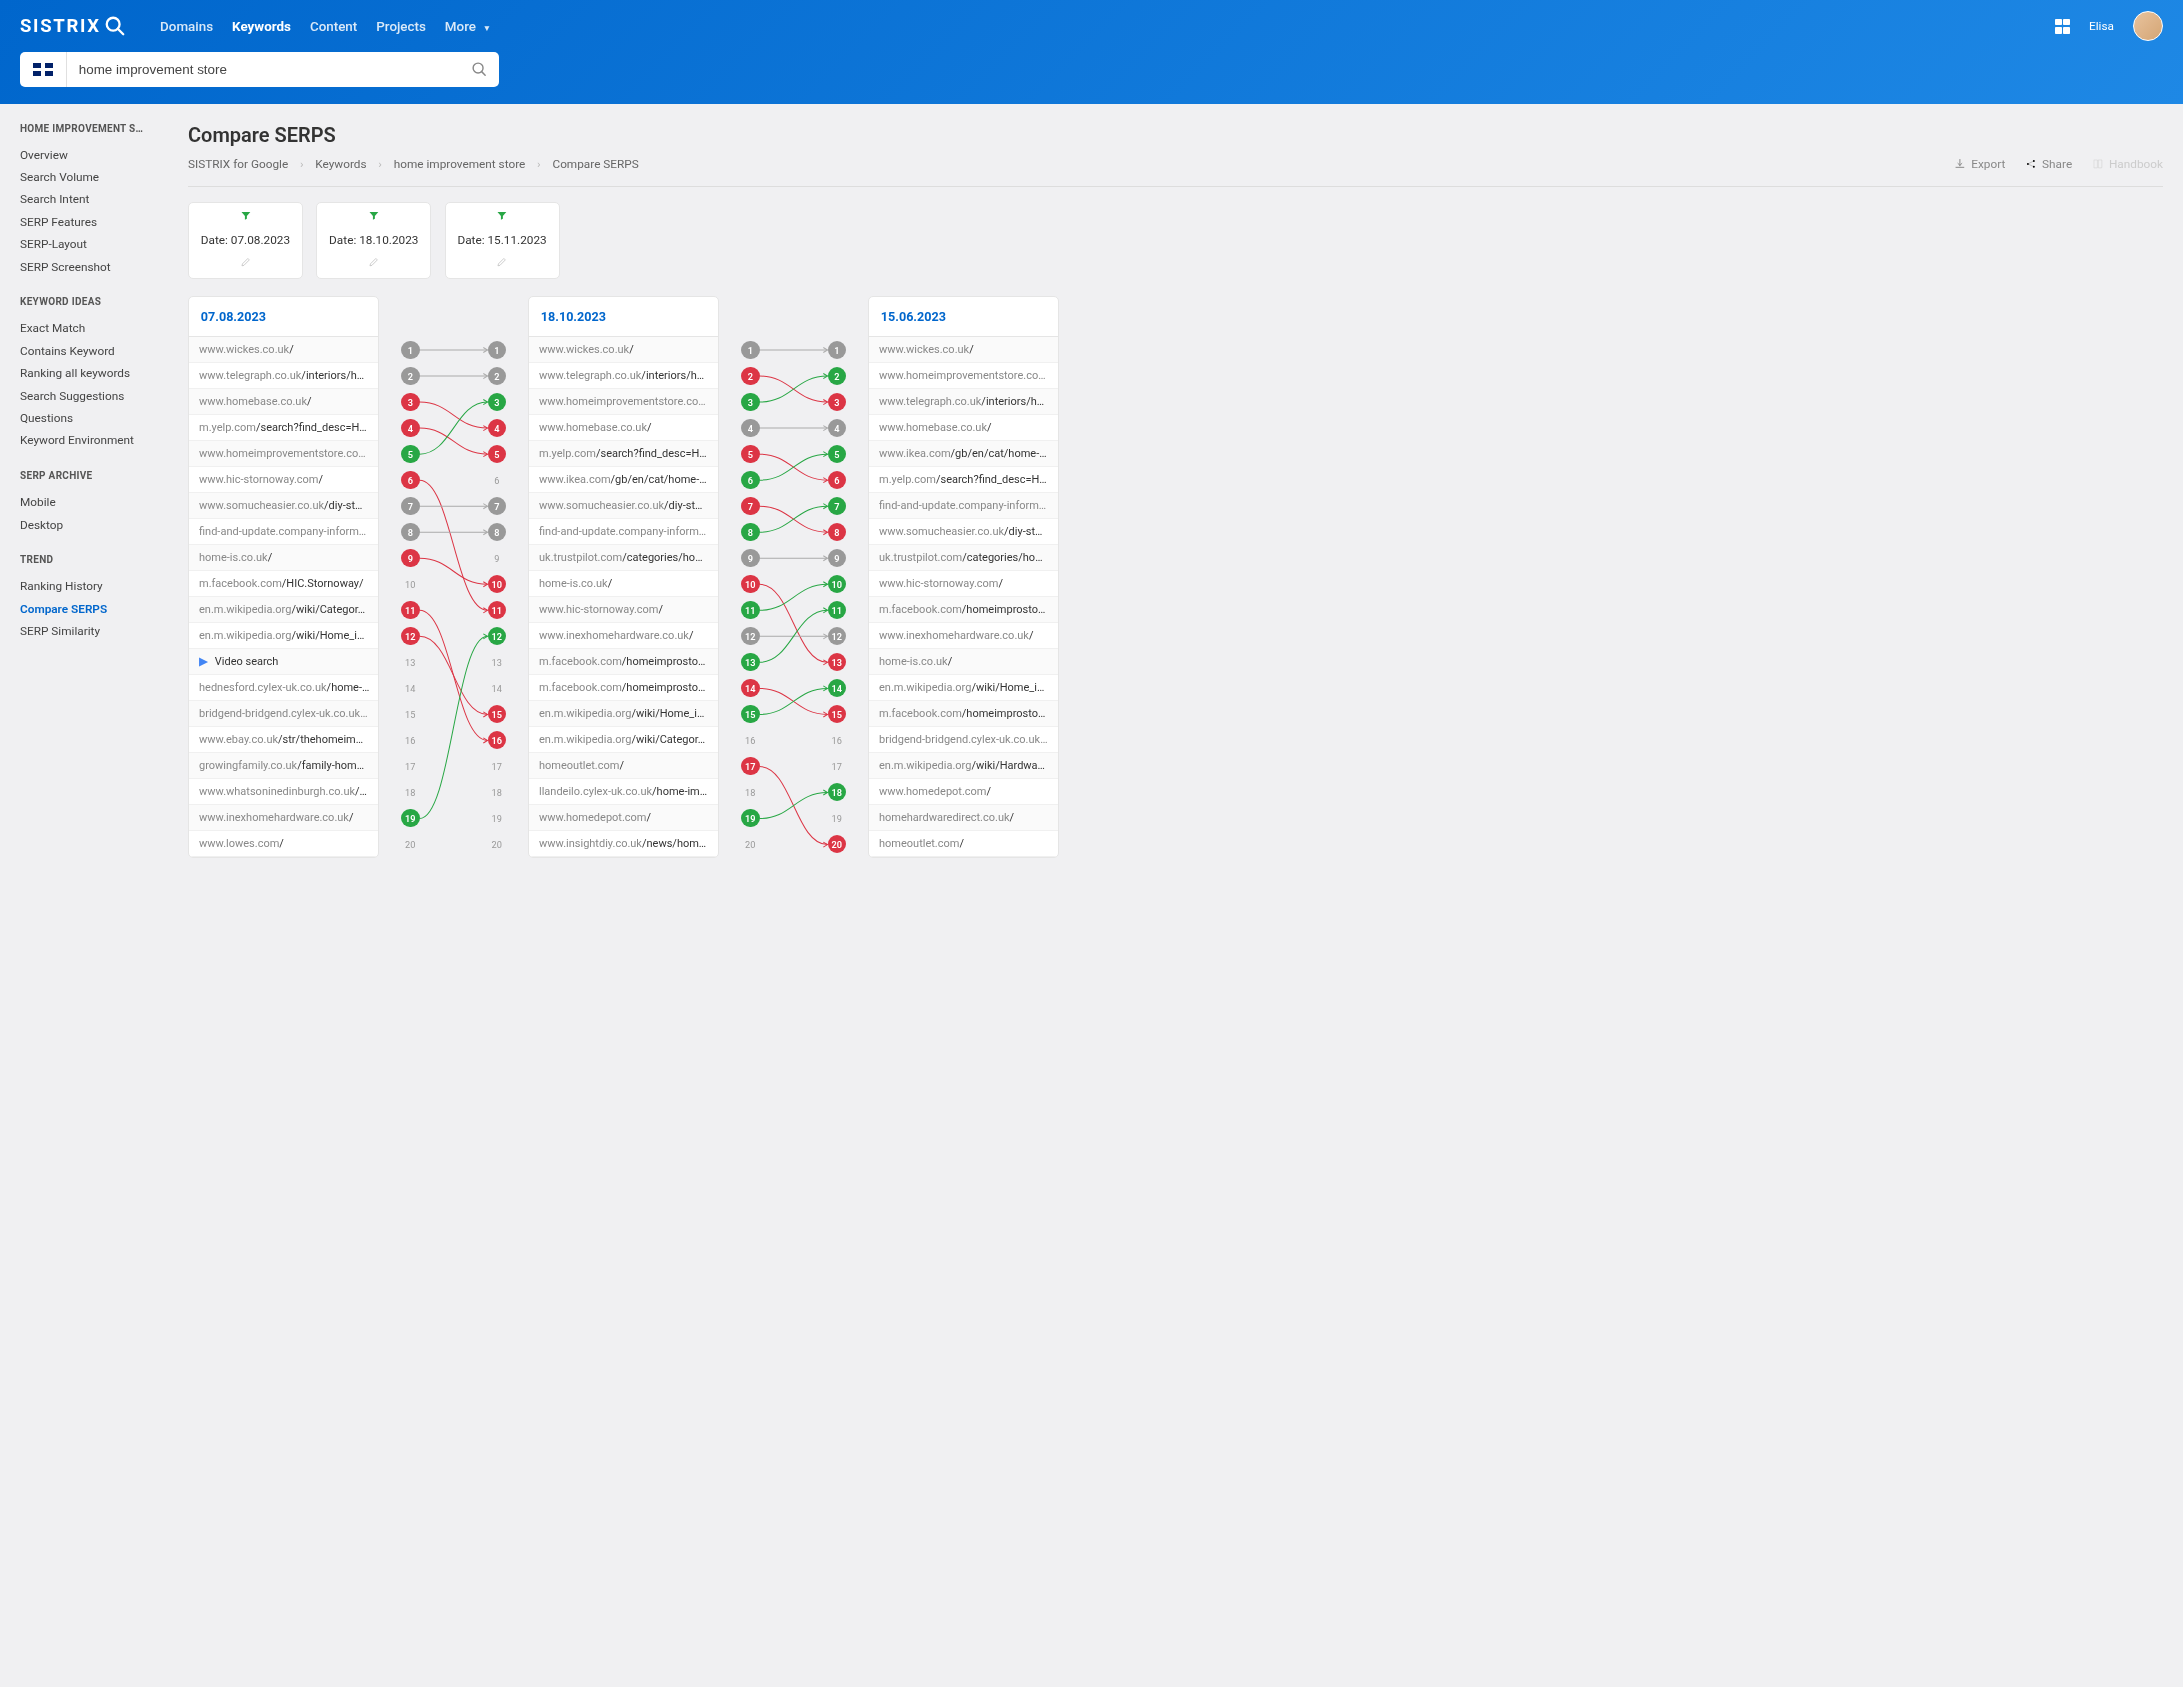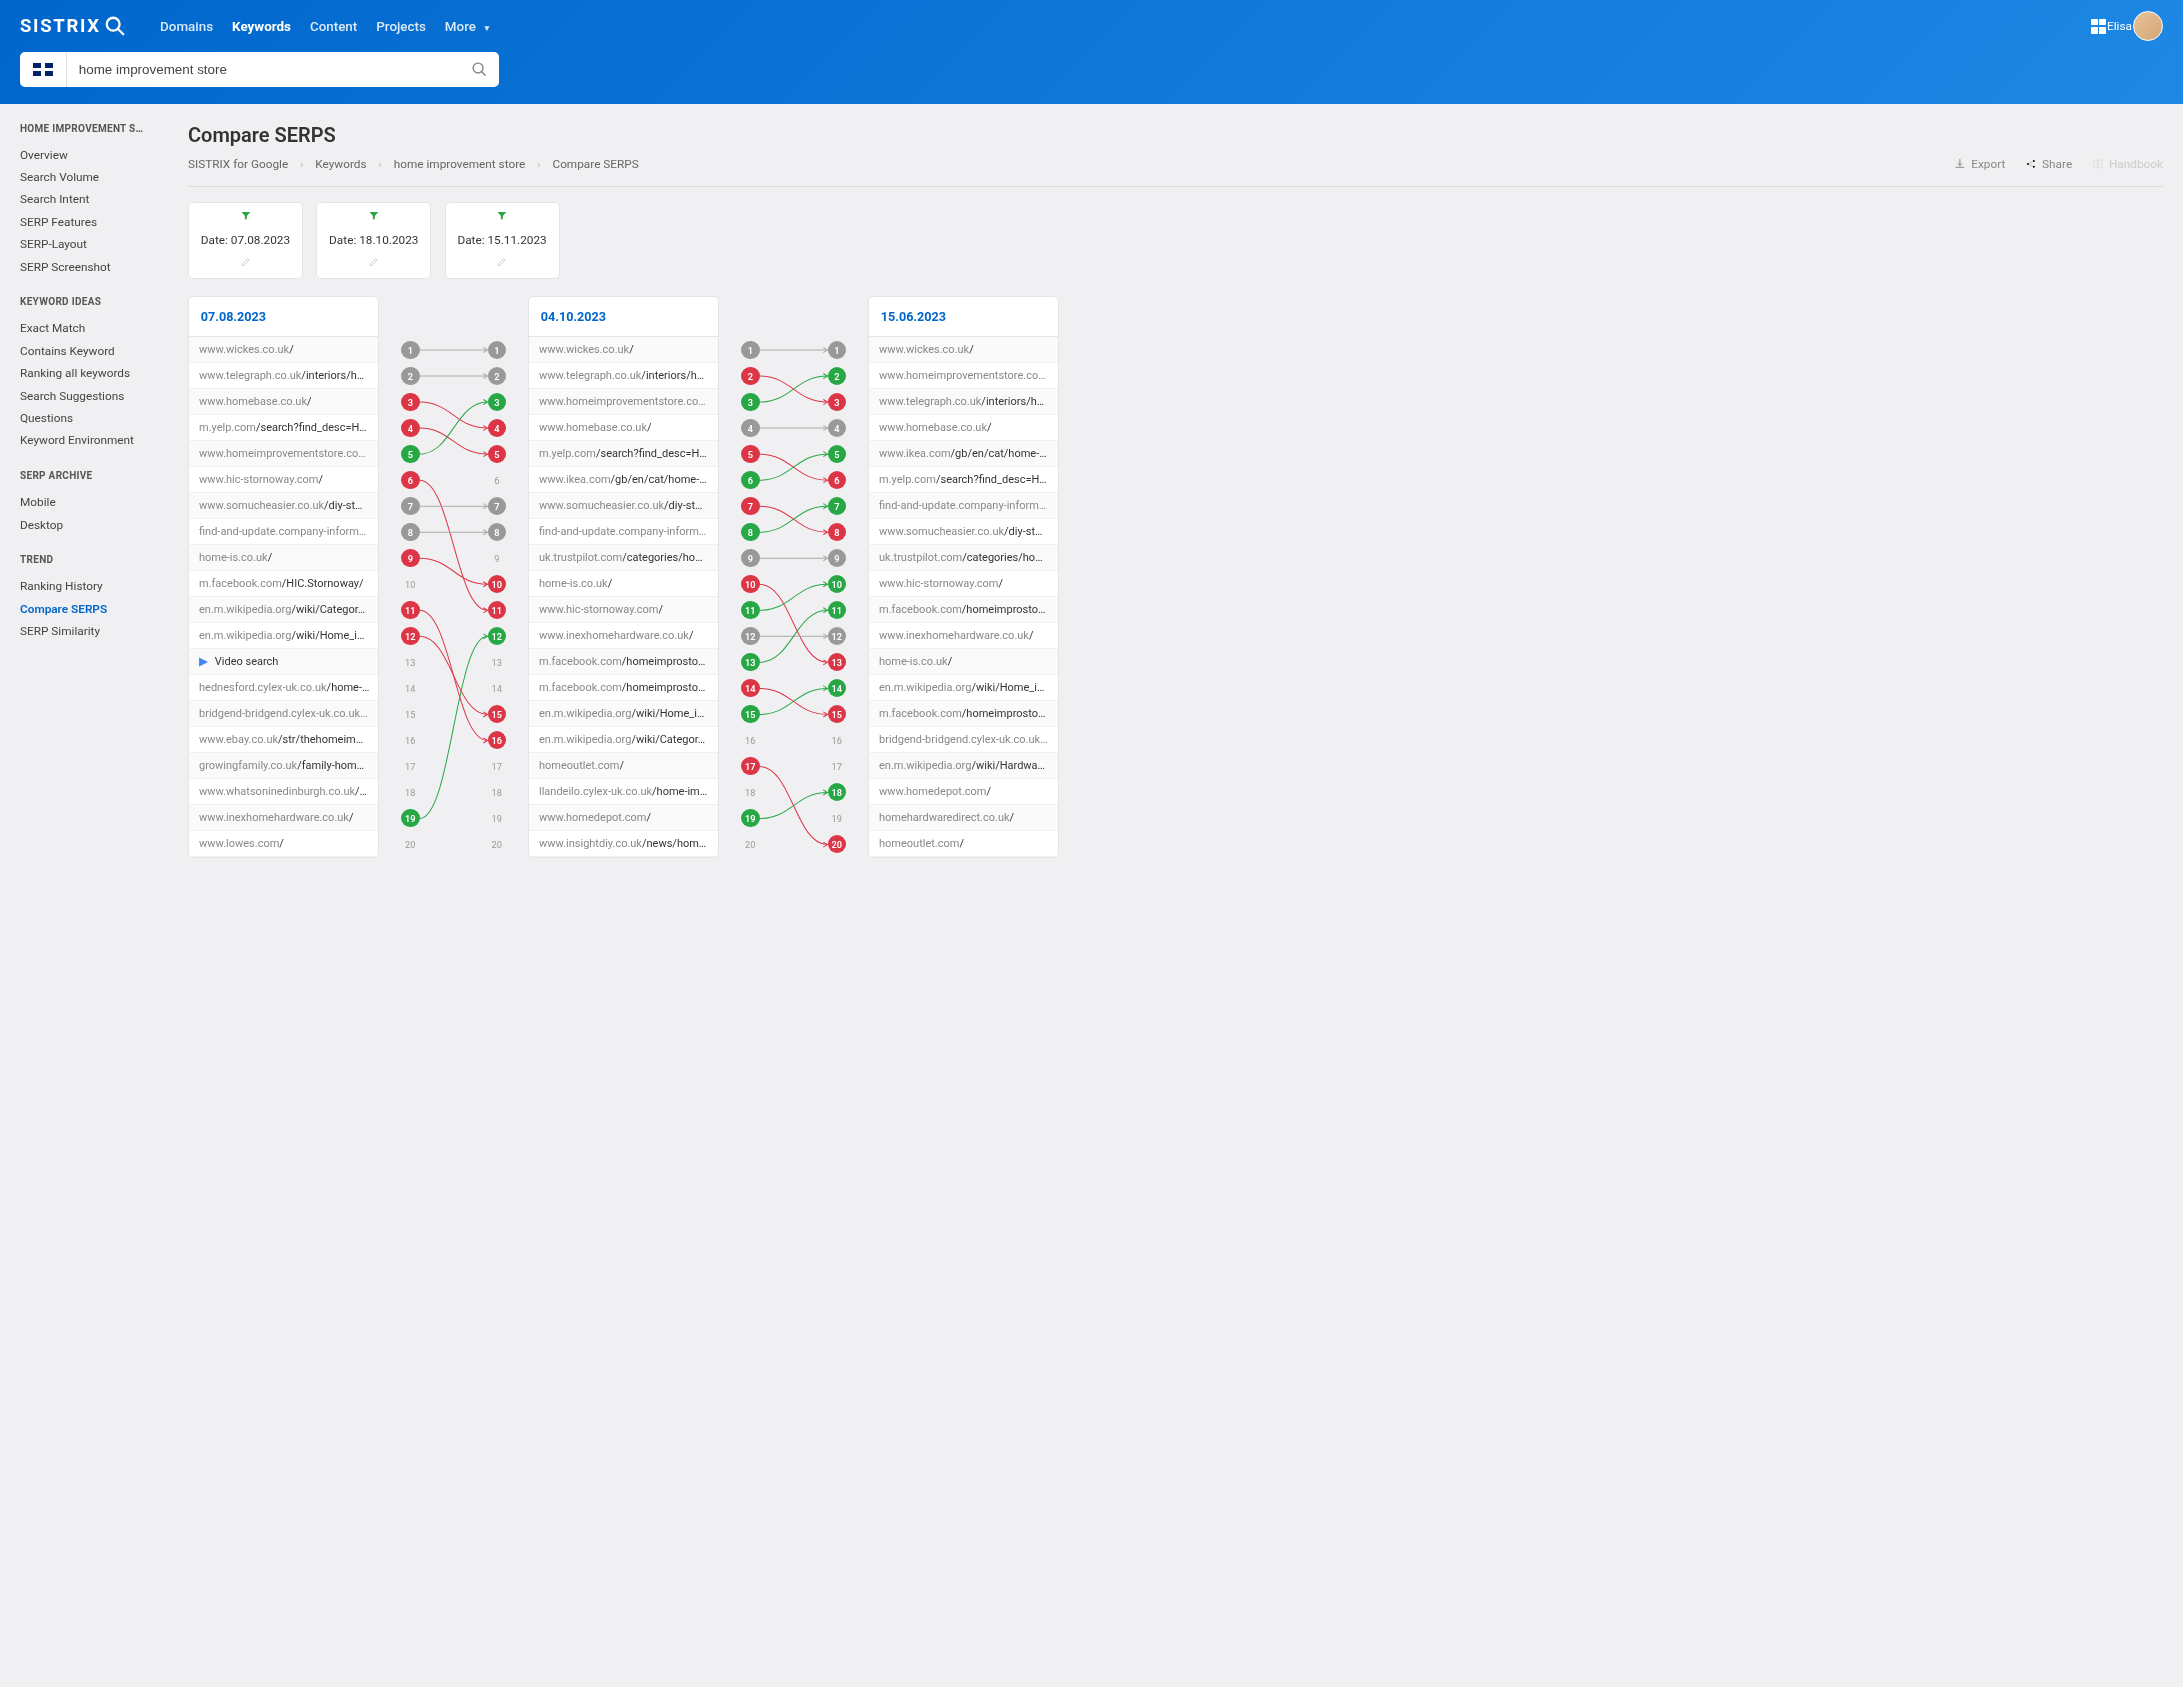--- a/index.html
+++ b/index.html
@@ -4,21 +4,21 @@
 <style>
 * { margin: 0; padding: 0; box-sizing: border-box; }
 body { font-family: -apple-system, BlinkMacSystemFont, "Segoe UI", Roboto, sans-serif; background: #f0f0f2; color: #333; font-size: 11.8px; }
 .header { background: linear-gradient(135deg, #0066cc 0%, #1e88e5 100%); height: 104px; }
 .topbar { display: flex; align-items: center; padding: 16px 20px; height: 52px; }
 .logo { display: flex; align-items: center; color: white; font-weight: 700; font-size: 18.5px; letter-spacing: 1.7px; margin-right: 34px; }
 .logo svg { margin-left: 3.4px; }
 .nav { display: flex; gap: 19px; flex: 1; }
 .nav a { color: rgba(255,255,255,0.85); text-decoration: none; font-size: 13.4px; font-weight: 500; }
 .nav a.active { color: white; font-weight: 700; }
-.userarea { display: flex; align-items: center; gap: 1px; color: white; text-align: center; }
+.userarea { display: flex; align-items: center; gap: 19px; color: white; text-align: center; }
 .apps-icon { width: 15px; height: 15px; display: grid; grid-template-columns: 1fr 1fr; gap: 1.7px; }
 .apps-icon span { background: white; border-radius: 0.8px; }
 .avatar { width: 30px; height: 30px; border-radius: 50%; background: linear-gradient(135deg, #e8c39e, #d4a574); border: 1.7px solid white; }
 .searchbar { padding: 0 20px; display: flex; }
 .searchwrap { display: flex; background: white; border-radius: 5px; width: 479px; height: 35px; align-items: center; overflow: hidden; }
 .flag { width: 47px; display: flex; justify-content: center; align-items: center; border-right: 0.8px solid #e0e0e0; height: 100%; }
 .flag-uk { width: 20px; height: 13.4px; background: linear-gradient(#012169, #012169); position: relative; }
 .flag-uk::before, .flag-uk::after { content: ''; position: absolute; background: white; }
 .flag-uk::before { width: 100%; height: 3.4px; top: 5px; }
 .flag-uk::after { width: 3.4px; height: 100%; left: 8.4px; }
@@ -375,21 +375,21 @@
           <div class="rowpair">
             <div class="badge green">19</div>
             <div class="badge plain">19</div>
           </div>
           <div class="rowpair">
             <div class="badge plain">20</div>
             <div class="badge plain">20</div>
           </div>
         </div>
         <div class="serpcol">
-          <div class="colhead">04.10.2023</div>
+          <div class="colhead">18.10.2023</div>
           <div class="row">
             <span class="dom">www.wickes.co.uk</span>
             <span class="path">/</span>
           </div>
           <div class="row">
             <span class="dom">www.telegraph.co.uk</span>
             <span class="path">/interiors/h…</span>
           </div>
           <div class="row">
             <span class="dom">www.homeimprovementstore.co…</span>

